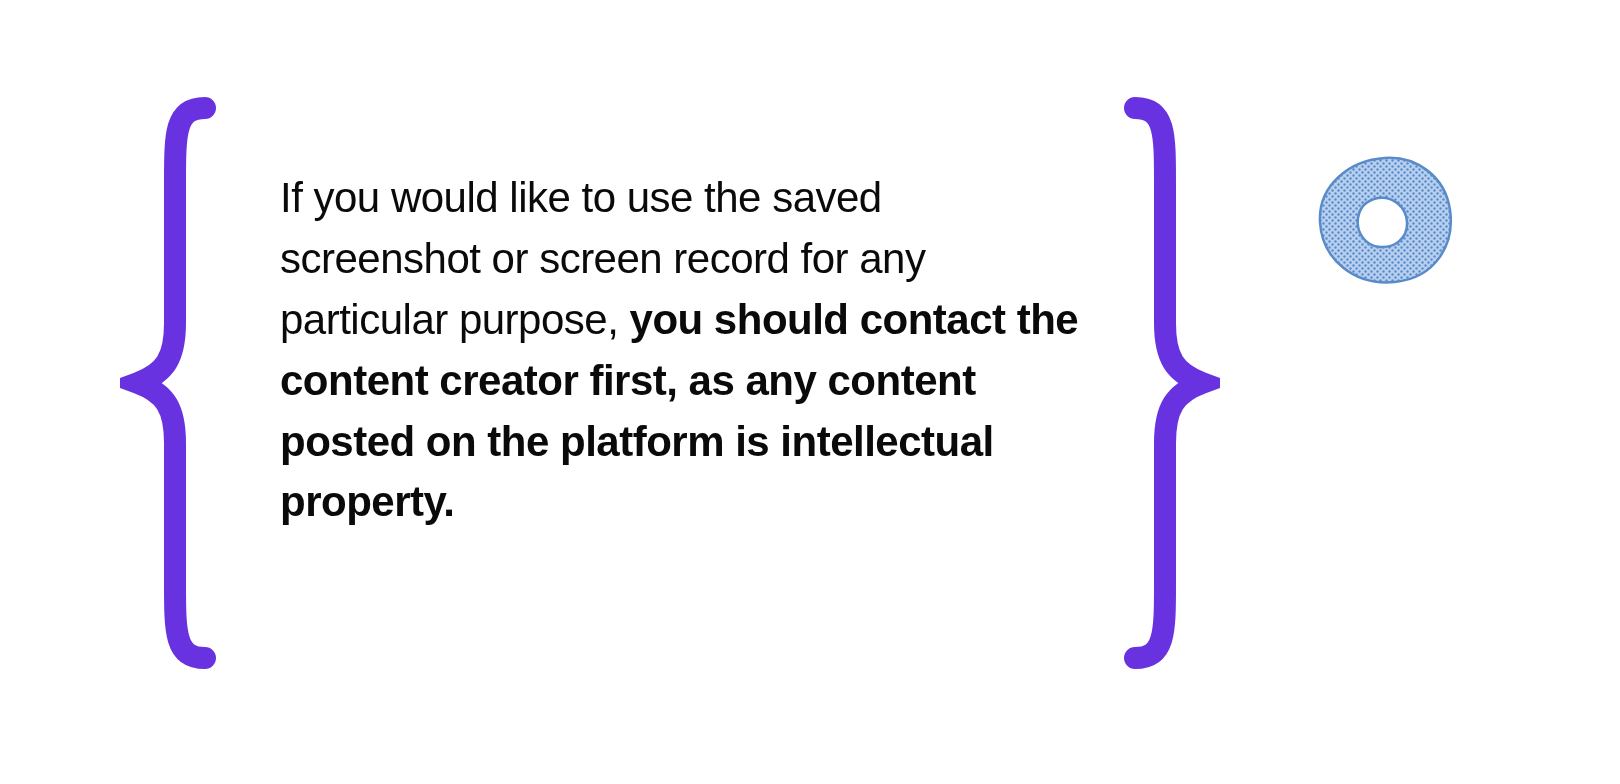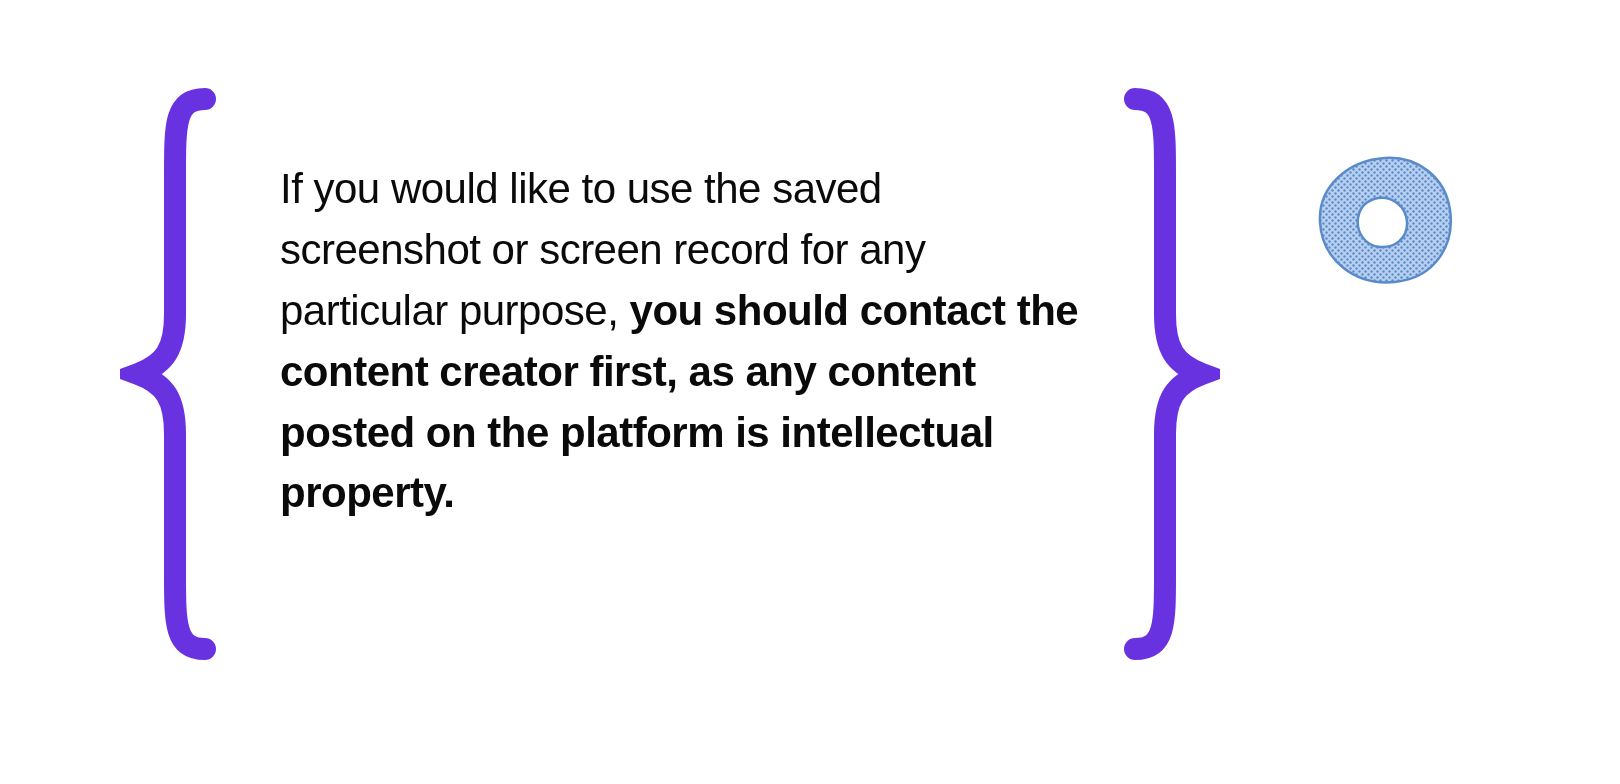--- a/index.html
+++ b/index.html
@@ -11,21 +11,21 @@
       width: 1620px;
       height: 784px;
       background: #ffffff;
       font-family: -apple-system, BlinkMacSystemFont, "Segoe UI", Helvetica, Arial, sans-serif;
       position: relative;
       overflow: hidden;
     }
     .container {
       position: absolute;
       left: 130px;
-      top: 84px;
+      top: 93px;
       width: 1080px;
       height: 580px;
       display: flex;
       align-items: center;
     }
     .brace-left {
       position: absolute;
       left: -10px;
       top: 0;
       height: 580px;

